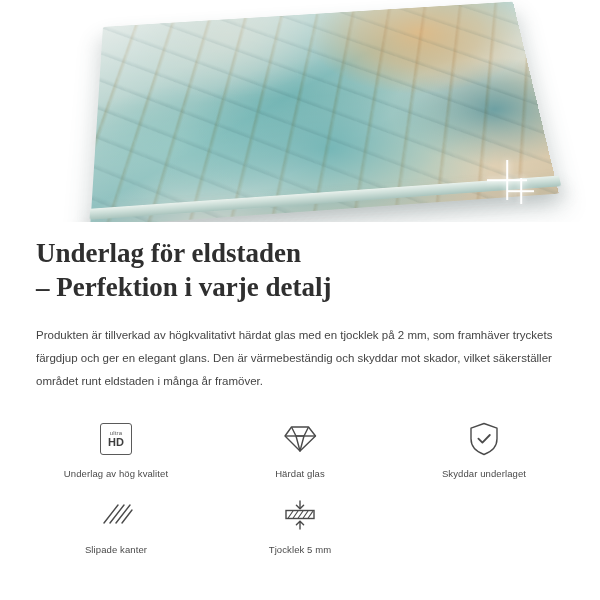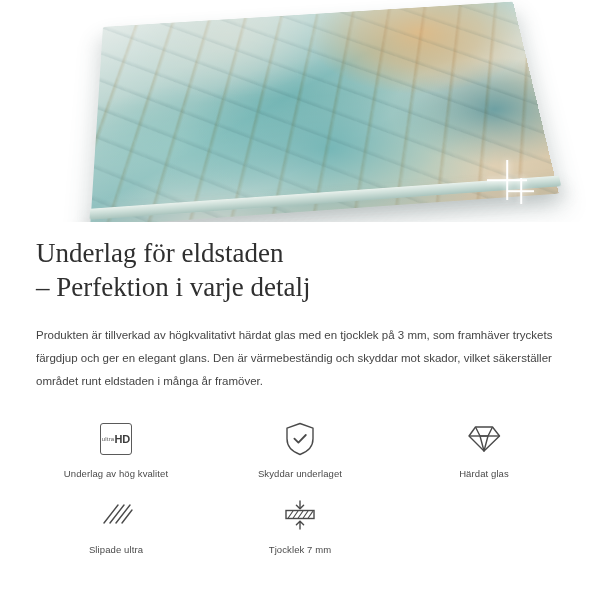--- a/index.html
+++ b/index.html
@@ -101,21 +101,21 @@
 
   
   .content {
     padding: 14px 36px 0 36px;
   }
   .headline {
     font-family: "Liberation Serif", serif;
     font-size: 27px;
     line-height: 34px;
     color: #2f2f2f;
-    font-weight: 400;
+    font-weight: 700;
     margin: 0 0 20px 0;
     white-space: pre-line;
   }
   .body-copy {
     font-size: 11.5px;
     line-height: 23px;
     color: #444444;
     margin: 0;
     max-width: 525px;
   }
@@ -146,21 +146,21 @@
     color: #4a4a4a;
     text-align: center;
     letter-spacing: 0.1px;
   }
   .ultrahd-box {
     width: 30px;
     height: 30px;
     border: 1.4px solid #5a5a5a;
     border-radius: 3px;
     display: flex;
-    flex-direction: row;
+    flex-direction: column;
     align-items: center;
     justify-content: center;
     line-height: 1;
   }
   .ultrahd-box .u1 { font-size: 6px; color: #5a5a5a; letter-spacing: 0.2px; }
   .ultrahd-box .u2 { font-size: 11px; font-weight: bold; color: #3d3d3d; margin-top: 1px; }
 </style>
 </head>
 <body>
 
@@ -172,78 +172,78 @@
       <div class="hero-gloss"></div>
     </div>
     <div class="hero-edge"></div>
     <div class="sparkle s1"></div>
     <div class="sparkle s2"></div>
   </div>
 
   <div class="content">
     <h1 class="headline">Underlag för eldstaden
 – Perfektion i varje detalj</h1>
-    <p class="body-copy">Produkten är tillverkad av högkvalitativt härdat glas med en tjocklek på 3 mm, som framhäver tryckets färgdjup och ger en elegant glans. Den är värmebeständig och skyddar mot skador, vilket säkerställer området runt eldstaden i många år framöver.</p>
+    <p class="body-copy">Produkten är tillverkad av högkvalitativt härdat glas med en tjocklek på 2 mm, som framhäver tryckets färgdjup och ger en elegant glans. Den är värmebeständig och skyddar mot skador, vilket säkerställer området runt eldstaden i många år framöver.</p>
   </div>
 
   <div class="features">
 
 
     <div class="feature">
       <div class="feature-icon">
         <div class="ultrahd-box">
           <span class="u1">ultra</span>
           <span class="u2">HD</span>
         </div>
       </div>
       <div class="feature-label">Underlag av hög kvalitet</div>
-    </div>
-
-    <div class="feature">
-      <div class="feature-icon">
-        <svg width="34" height="38" viewBox="0 0 34 38" fill="none" stroke="#4a4a4a" stroke-width="1.4" stroke-linejoin="round">
-          <path d="M17 3.5 30 8.2v10.6c0 7.6-5.4 13-13 15.7C9.4 31.8 4 26.4 4 18.8V8.2z"></path>
-          <path d="M11.4 18.6l4 4 7.4-7.6" stroke-width="1.8" stroke-linecap="round"></path>
-        </svg>
-      </div>
-      <div class="feature-label">Skyddar underlaget</div>
     </div>
 
     <div class="feature">
       <div class="feature-icon">
         <svg width="38" height="34" viewBox="0 0 38 34" fill="none" stroke="#4a4a4a" stroke-width="1.4" stroke-linejoin="round">
           <path d="M10.5 5h17l7 9-15.5 15L4 14z"></path>
           <path d="M4 14h30.5"></path>
           <path d="M10.5 5 15 14l4 15 4-15 4.5-9"></path>
           <path d="M15 14h8"></path>
         </svg>
       </div>
       <div class="feature-label">Härdat glas</div>
     </div>
 
     <div class="feature">
       <div class="feature-icon">
+        <svg width="34" height="38" viewBox="0 0 34 38" fill="none" stroke="#4a4a4a" stroke-width="1.4" stroke-linejoin="round">
+          <path d="M17 3.5 30 8.2v10.6c0 7.6-5.4 13-13 15.7C9.4 31.8 4 26.4 4 18.8V8.2z"></path>
+          <path d="M11.4 18.6l4 4 7.4-7.6" stroke-width="1.8" stroke-linecap="round"></path>
+        </svg>
+      </div>
+      <div class="feature-label">Skyddar underlaget</div>
+    </div>
+
+    <div class="feature">
+      <div class="feature-icon">
         <svg width="36" height="32" viewBox="0 0 36 32" fill="none" stroke="#4a4a4a" stroke-width="1.4" stroke-linecap="round">
           <path d="M6 24 20 6"></path>
           <path d="M12 24 26 6"></path>
           <path d="M18 24 32 6"></path>
           <path d="M24 24 34 11"></path>
         </svg>
       </div>
-      <div class="feature-label">Slipade ultra</div>
+      <div class="feature-label">Slipade kanter</div>
     </div>
 
     <div class="feature">
       <div class="feature-icon">
         <svg width="38" height="34" viewBox="0 0 38 34" fill="none" stroke="#4a4a4a" stroke-width="1.4" stroke-linecap="round">
           <path d="M19 3v7"></path>
           <path d="M15.4 7.2 19 10.8l3.6-3.6"></path>
           <rect x="5" y="12.5" width="28" height="8" stroke-width="1.4"></rect>
           <path d="M7 20.3 12 13M12 20.3 17 13M17 20.3 22 13M22 20.3 27 13M27 20.3 31.6 13.6" stroke-width="1.1"></path>
           <path d="M19 31v-7"></path>
           <path d="M15.4 26.8 19 23.2l3.6 3.6"></path>
         </svg>
       </div>
-      <div class="feature-label">Tjocklek 7 mm</div>
+      <div class="feature-label">Tjocklek 5 mm</div>
     </div>
 
   </div>
 </div>
 
 </body></html>

